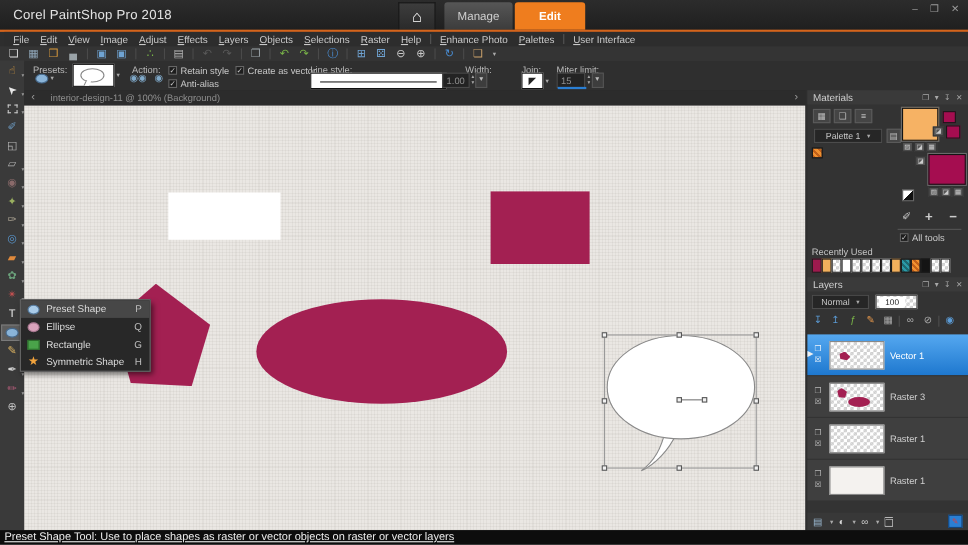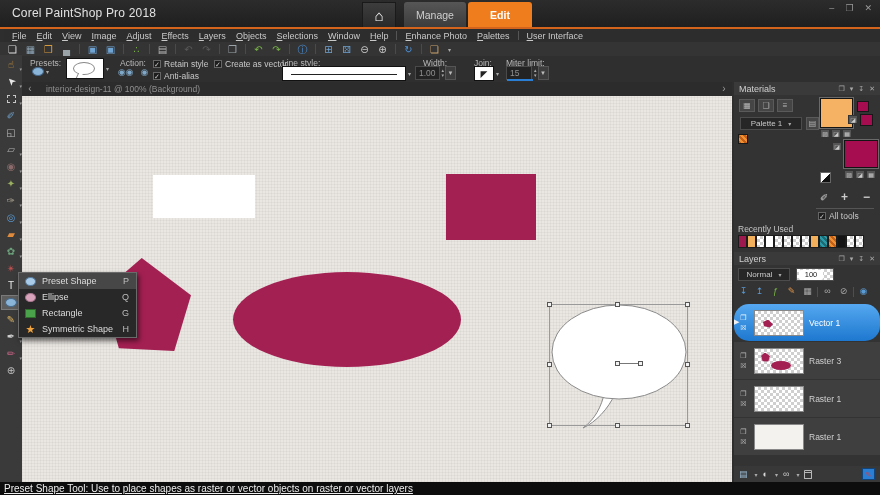--- a/index.html
+++ b/index.html
@@ -160,21 +160,21 @@
     font-size:8px; color:#c8c8c8; }
   .opacity-w { position:absolute; left:62px; top:16px; width:38px; height:13px; border:1px solid #4c4c4c; }
   .opacity-pill { position:absolute; left:2px; top:1px; width:24px; height:10px; background:#fff;
     border-radius:2px; font-size:7.5px; color:#222; text-align:center; line-height:10px; }
   .lay-tools { position:absolute; left:3px; top:33px; display:flex; align-items:center; gap:3px; }
   .lt-ico { width:13px; height:13px; font-size:9px; line-height:13px; text-align:center; }
   .lt-sep { width:1px; height:10px; background:#4e4e4e; }
   .layer-list { position:absolute; left:0; top:52px; width:146px; }
   .layer-row { position:relative; width:146px; height:37px; background:#3f3f3f; margin-bottom:1px;
     display:flex; align-items:center; padding-left:4px; gap:5px; }
-  .layer-row.selected { background:linear-gradient(#55a8f0,#1e78cf);border-radius:15px; }
+  .layer-row.selected { background:linear-gradient(#55a8f0,#1e78cf); }
   .row-icons { display:flex; flex-direction:column; gap:3px; width:11px; color:#b8b8b8; font-size:7px;
     line-height:7px; text-align:center; }
   .layer-row.selected .row-icons { color:#eef4fb; }
   .thumb { width:50px; height:26px; position:relative; border:1px solid #888; overflow:hidden; }
   .layer-name { font-size:8.5px; color:#d0d0d0; }
   .layer-row.selected .layer-name { color:#fff; }
   .sel-marker { position:absolute; left:0; top:14px; color:#f0f0f0; font-size:7px; }
   .t-mini { position:absolute; }
   .lay-bottom { position:absolute; left:0; bottom:0; width:146px; height:16px; background:#383838;
     display:flex; align-items:center; gap:5px; padding:0 5px; }
@@ -215,21 +215,21 @@
   <div class="menubar">
     <span class="menu-item">File</span>
     <span class="menu-item">Edit</span>
     <span class="menu-item">View</span>
     <span class="menu-item">Image</span>
     <span class="menu-item">Adjust</span>
     <span class="menu-item">Effects</span>
     <span class="menu-item">Layers</span>
     <span class="menu-item">Objects</span>
     <span class="menu-item">Selections</span>
-    <span class="menu-item">Window</span>
+    <span class="menu-item">Raster</span>
     <span class="menu-item">Help</span>
     <span class="m-sep"></span>
     <span class="menu-item">Enhance Photo</span>
     <span class="menu-item">Palettes</span>
     <span class="m-sep"></span>
     <span class="menu-item">User Interface</span>
   </div>
 
   <div class="main-toolbar">
     <span class="mt-icon" style="color: rgb(216, 216, 216);">❏</span>
@@ -293,21 +293,21 @@
     <div class="cbrow" style="left:192px;top:3px;">
       <span class="cb">✓</span>
       <span class="cb-label">Create as vector</span>
     </div>
     <span class="opt-label" style="left:260px;top:2px;">Line style:</span>
     <div class="opt-ctl" style="left:260px;top:10px;">
       <span class="line-style-box"></span>
       <span class="drop-caret">▾</span>
     </div>
     <span class="opt-label" style="left:401px;top:2px;">Width:</span>
-    <div class="opt-ctl" style="left:393px;top:10px;">
+    <div class="opt-ctl" style="left:380px;top:10px;">
       <span class="spin-box">1.00</span>
       <span class="spin-arrows">
           <span>▴</span>
           <span>▾</span>
         </span>
       <span class="mini-btn">▼</span>
     </div>
     <span class="opt-label" style="left:452px;top:2px;">Join:</span>
     <div class="opt-ctl" style="left:452px;top:10px;">
       <span class="join-box">◤</span>

